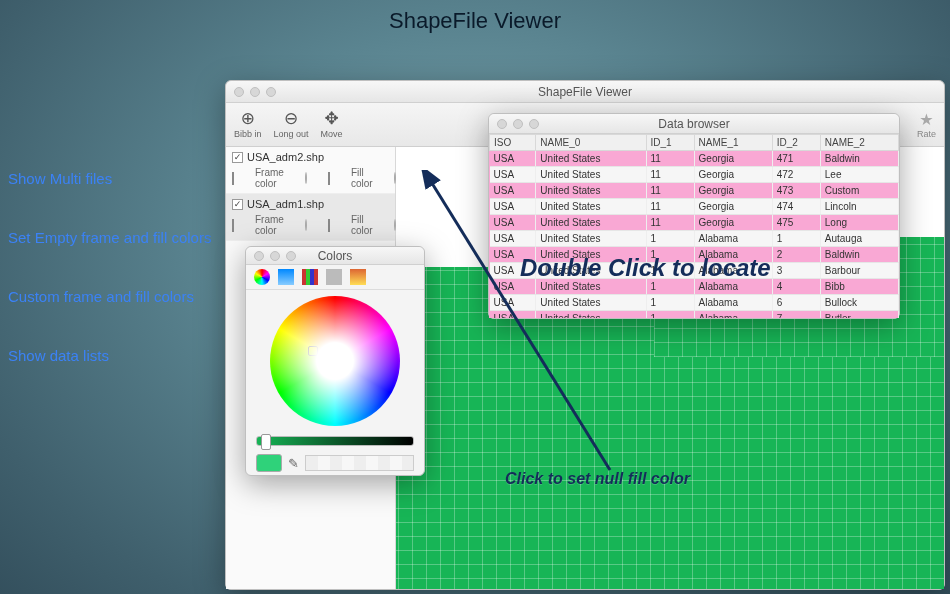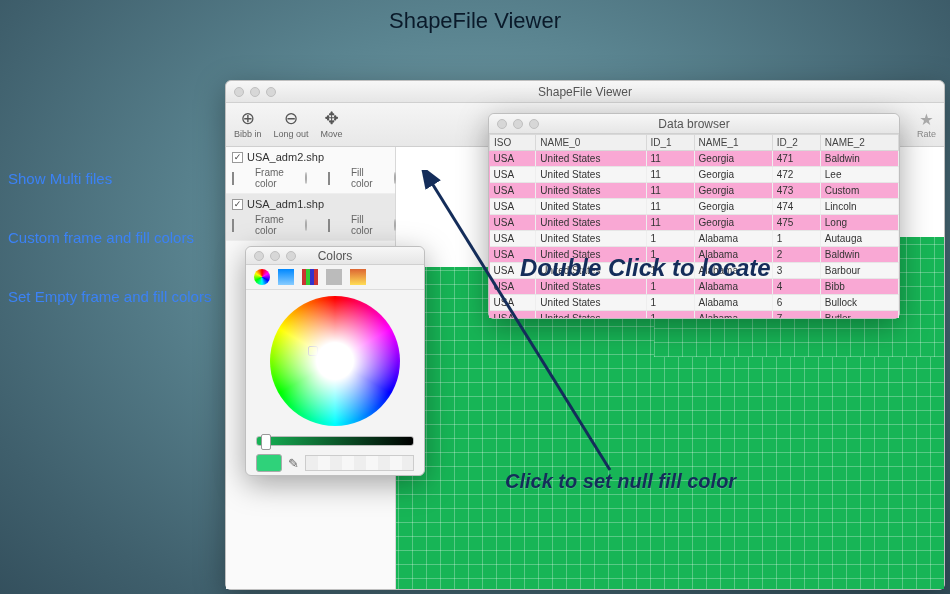--- a/index.html
+++ b/index.html
@@ -95,21 +95,21 @@
   background:#17b556;
   background-image:
     repeating-linear-gradient(0deg, rgba(255,255,255,.28) 0 1px, transparent 1px 14px),
     repeating-linear-gradient(90deg, rgba(255,255,255,.28) 0 1px, transparent 1px 14px);
   border-radius: 30px 10px 0 0;
 }
 
 
 .annot {
   position:absolute; color:#142d5a; font-weight:700;
-  font-size:20px; font-style: italic;
+  font-size:16px; font-style: italic;
   text-shadow: 0 1px 0 rgba(255,255,255,.15);
 }
 #annot1 { left: 520px; top: 254px; font-size:24px;}
 #annot2 { left: 505px; top: 470px; }
 
 
 .arrow-svg { position:absolute; left:400px; top:170px; width:260px; height:320px;
   pointer-events:none; }
 
 
@@ -153,22 +153,23 @@
 .cells { flex:1; height:16px; border:1px solid #ccc;
   background: repeating-linear-gradient(90deg,#eee 0 12px,#f7f7f7 12px 24px); }
 </style>
 </head>
 <body>
 
 <div class="page-title">ShapeFile Viewer</div>
 
 <div class="callouts">
   <div>Show Multi files</div>
+  <div>Set Empty frame and fill colors</div>
   <div>Custom frame and fill colors</div>
-  <div>Set Empty frame and fill colors</div>
+  <div>Show data lists</div>
 </div>
 
 <div id="main-window" class="window">
   <div class="titlebar">
     <div class="traffic">
       <span></span>
       <span></span>
       <span></span>
     </div>
     <div class="win-title">ShapeFile Viewer</div>

